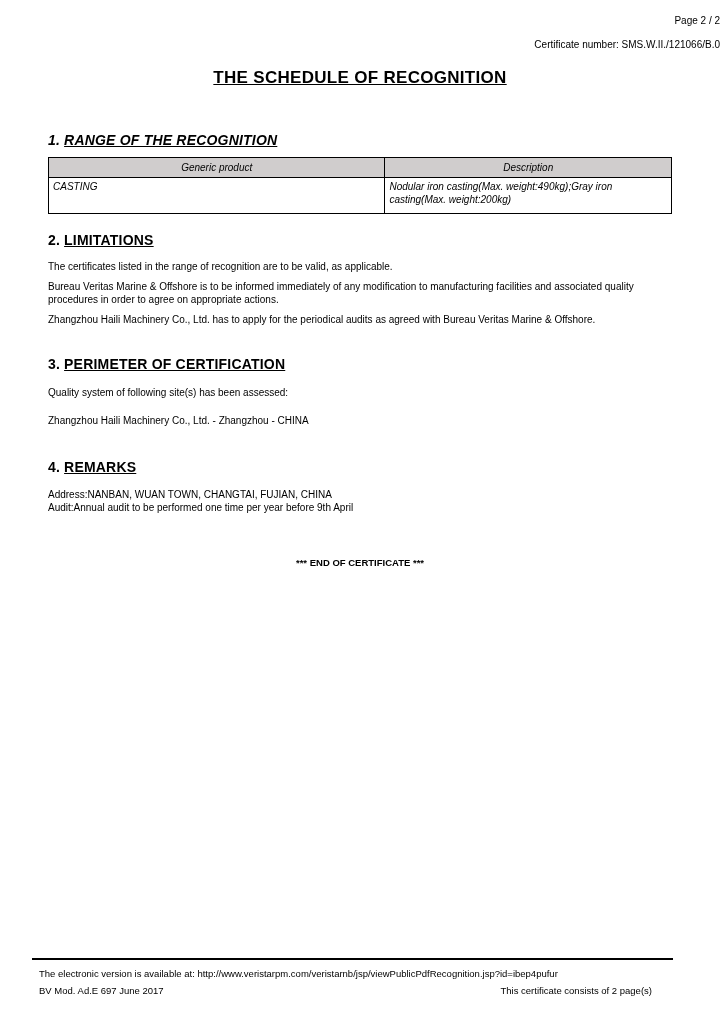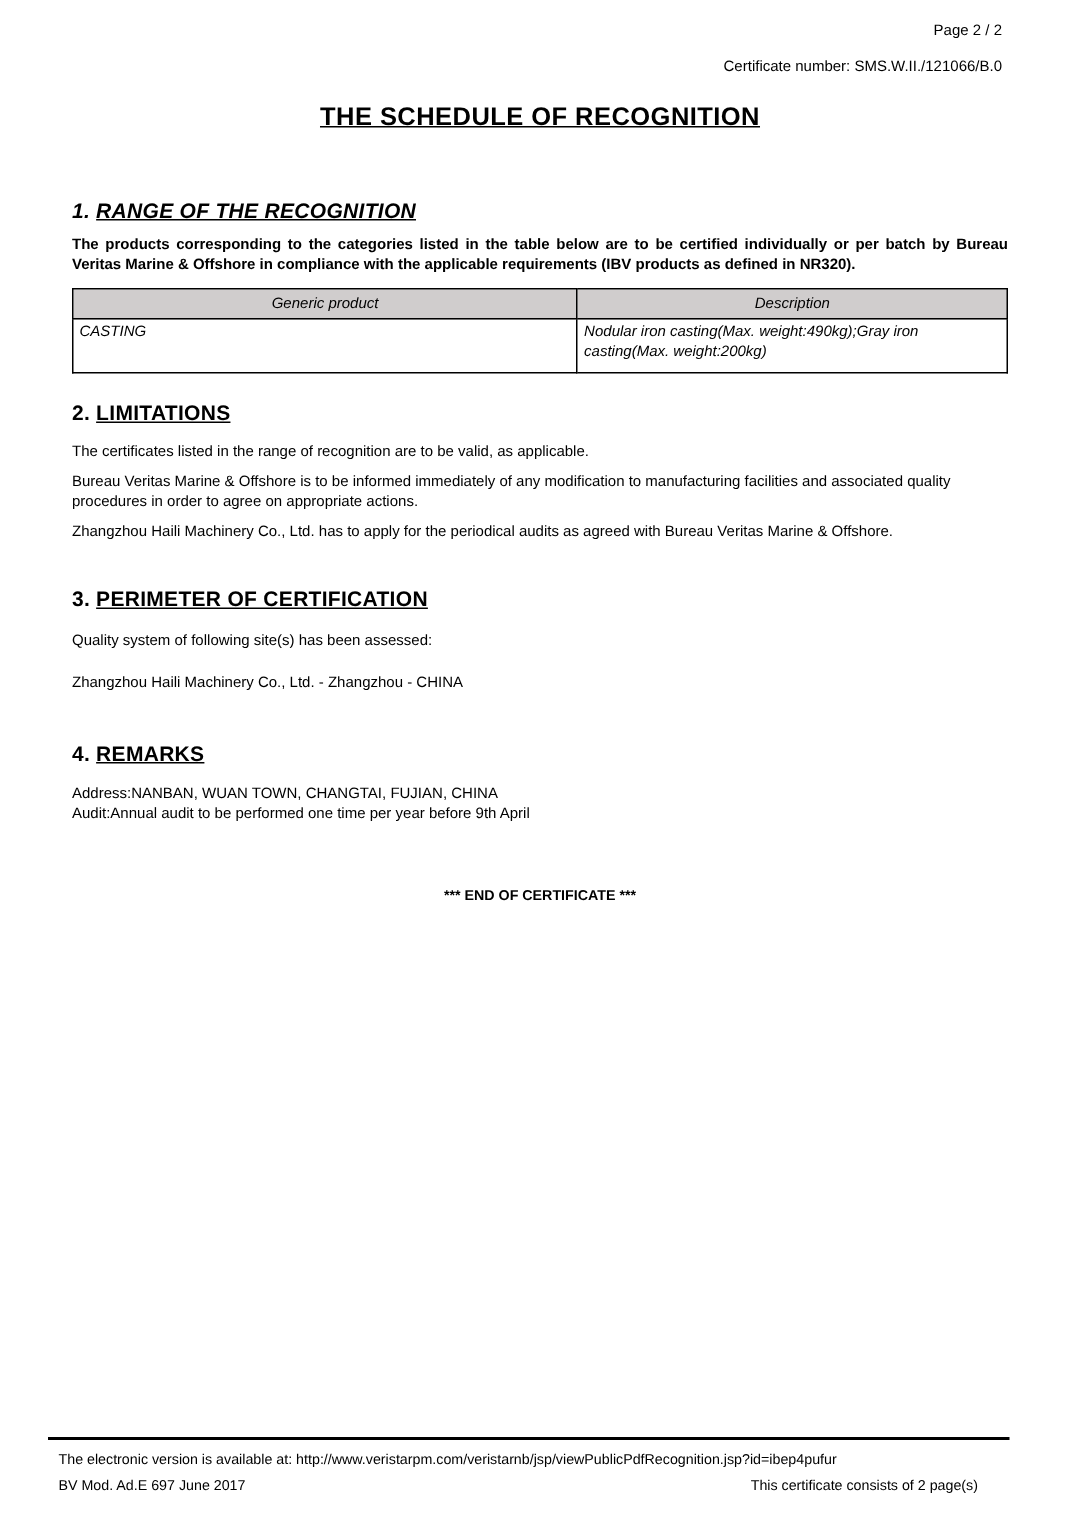--- a/index.html
+++ b/index.html
@@ -10,21 +10,20 @@
     color: #000;
   }
   .page {
     position: relative;
     width: 720px; height: 1019px;
     background: var(--page-bg, #ffffff);
     overflow: hidden;
   }
   .top-meta {
     padding-top: 15px;
-    padding-right: 52px;
     text-align: right;
     font-size: 10px;
     line-height: 12px;
   }
   .cert-number { margin-top: 12px; }
   .doc-title {
     margin-top: 17px;
     text-align: center;
     font-size: 17px;
     font-weight: bold;
@@ -109,21 +108,20 @@
   <div class="top-meta">
     <div>Page 2 / 2</div>
     <div class="cert-number">Certificate number: SMS.W.II./121066/B.0</div>
   </div>
 
   <h1 class="doc-title">THE SCHEDULE OF RECOGNITION</h1>
 
   <div class="content">
 
     <h2 class="sec-heading s1-heading"><span class="num">1.</span><span class="hu">RANGE OF THE RECOGNITION</span></h2>
-    <p class="intro">The products corresponding to the categories listed in the table below are to be certified individually or per batch by Bureau Veritas Marine &amp; Offshore in compliance with the applicable requirements (IBV products as defined in NR320).</p>
 
     <table class="products">
       <colgroup>
           <col class="c1">
           <col class="c2">
         </colgroup>
       <thead>
         <tr>
           <th>Generic product</th>
           <th>Description</th>

